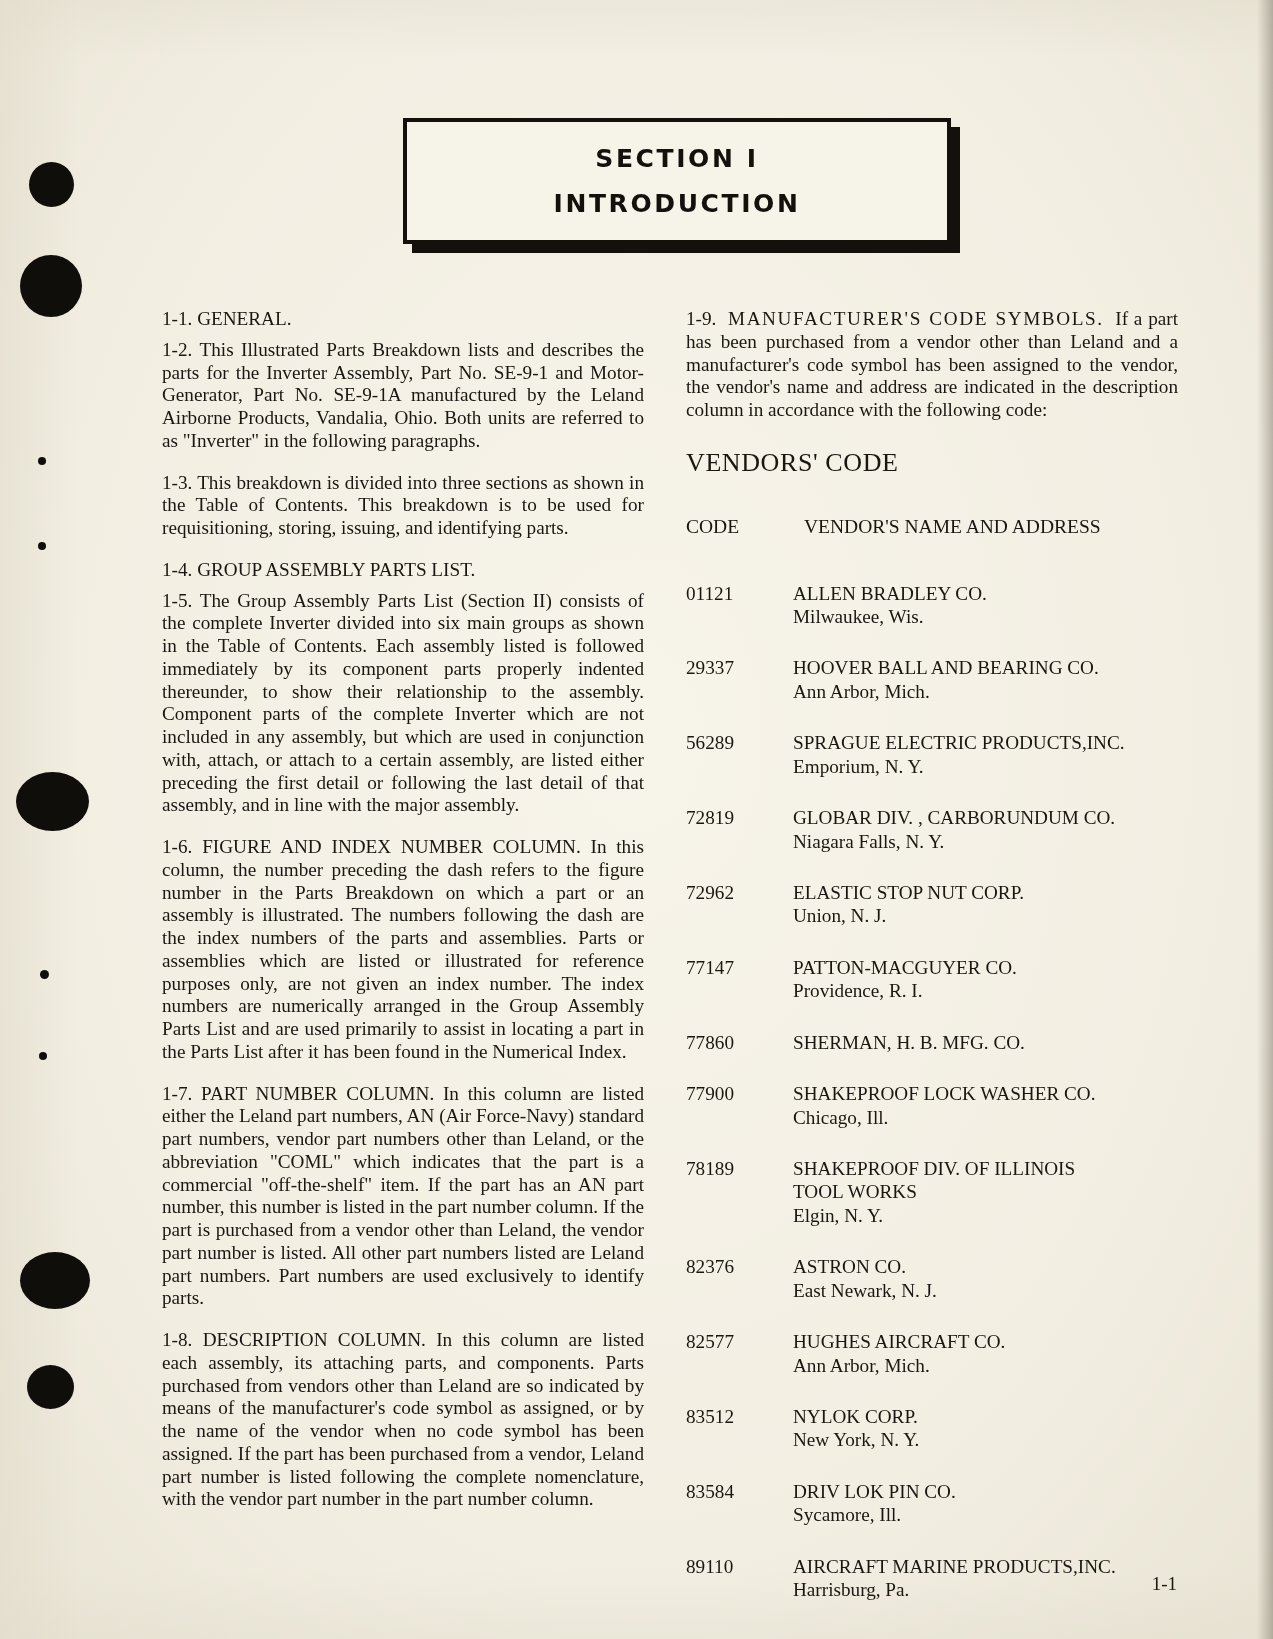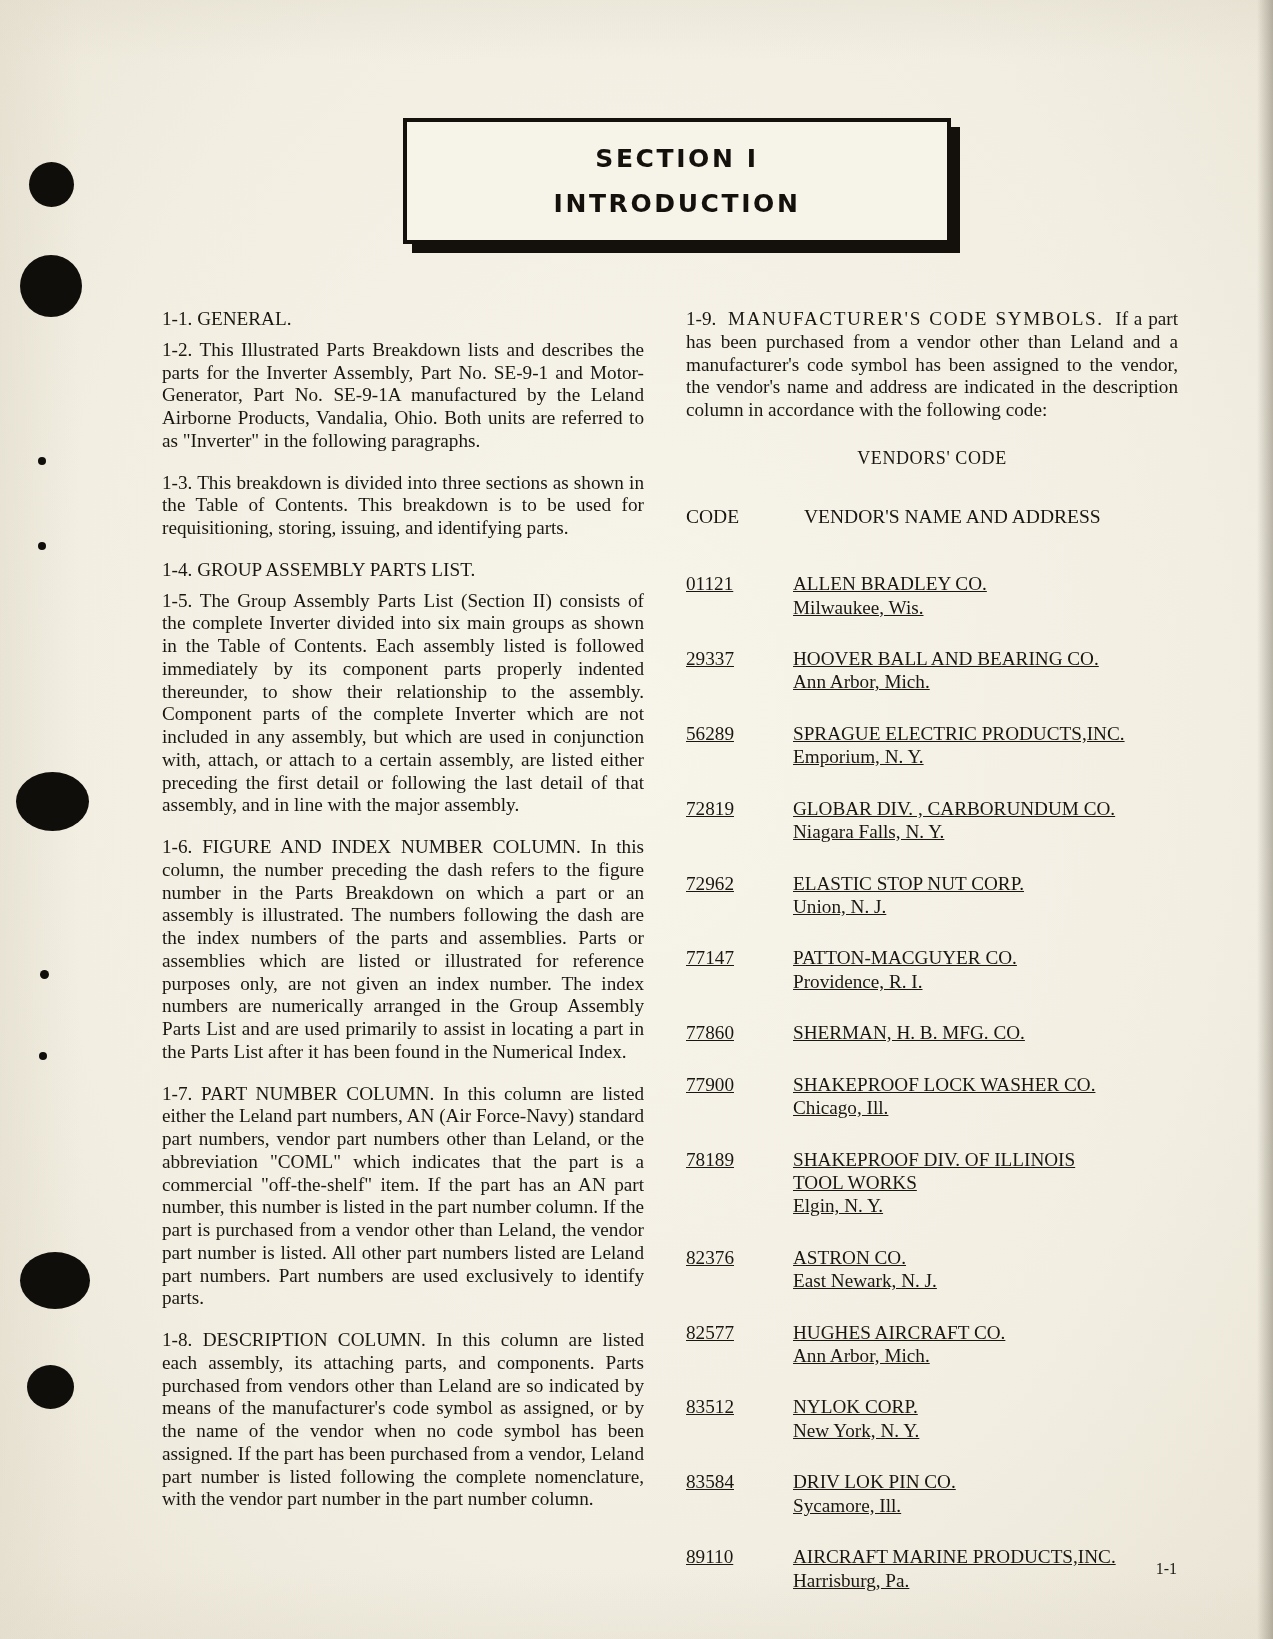--- a/index.html
+++ b/index.html
@@ -120,59 +120,57 @@
   .col-right { left: 686px;  width: 492px; }
 
   .para { margin: 0 0 19px 0; text-align: justify; }
   .para:last-child { margin-bottom: 0; }
   .heading-only { margin-bottom: 8px; }
 
   .spaced { letter-spacing: 1.6px; }
 
   
   .vendors-title {
-    text-align: center;
     margin: 26px 0 36px 0;
-    font-size: 18px;
+    font-size: 26px;
     letter-spacing: 0.6px;
   }
   .vendor-head {
     display: flex;
     margin-bottom: 44px;
     font-size: 19.5px;
     gap: 11px;
   }
   .vendor-head .code-col { width: 107px; flex: none; }
   .vtable { width: 100%; }
   .vrow {
     display: flex;
     margin-bottom: 28px;
-    text-decoration: underline;
   }
   .vrow .code-col {
     width: 107px;
     flex: none;
     font-size: 19.2px;
     line-height: 1.22;
   }
   .vrow .name-col {
     flex: 1;
     font-size: 19.2px;
     line-height: 1.22;
   }
   .vrow .vname { display: block; }
   .vrow .vname2 { display: block; }
   .vrow .vaddr { display: block; }
 
   
   .footer {
     position: absolute;
     right: 96px;
-    bottom: 61px;
-    font-size: 16px;
+    bottom: 44px;
+    font-size: 19px;
   }
 </style>
 </head>
 <body>
 
 <div class="page">
   <div class="paper-tone"></div>
 
   <div id="margin-marks">
       <div class="margin-mark" style="left: 29px; top: 162px; width: 45px; height: 45px;"></div>

